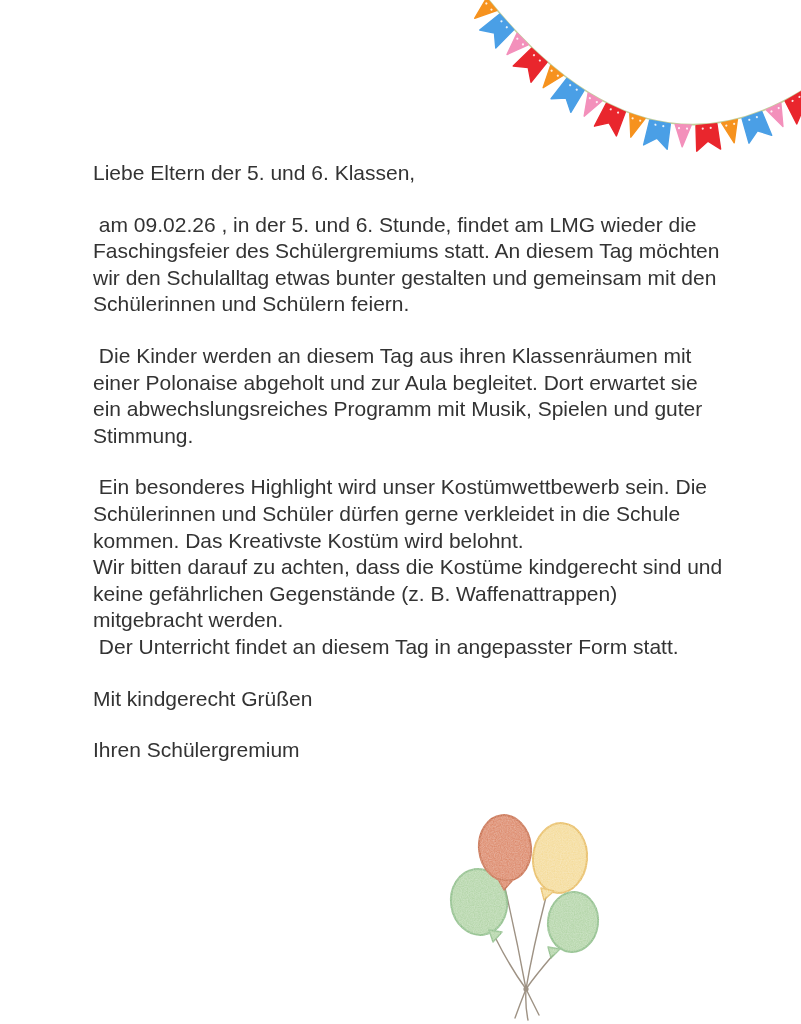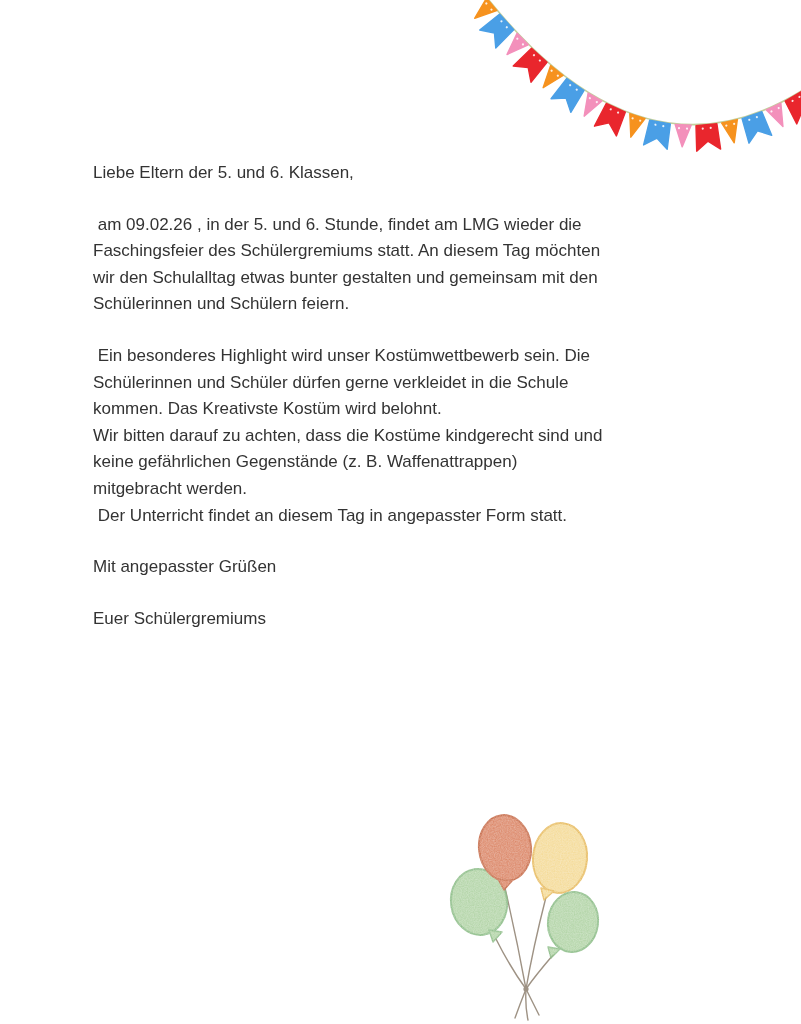--- a/index.html
+++ b/index.html
@@ -17,21 +17,21 @@
     left: 0; top: 0;
     width: 801px; height: 1024px;
     pointer-events: none;
   }
   .letter {
     position: absolute;
     left: 93px;
     top: 160px;
     width: 706px;
     color: #333333;
-    font-size: 17px;
+    font-size: 21px;
     line-height: 26.6px;
   }
   .letter p {
     white-space: pre-wrap;
     margin: 0 0 25px 0;
   }
   .letter p:last-child { margin-bottom: 0; }
   .balloons-svg {
     position: absolute;
     left: 425px;
@@ -129,29 +129,33 @@
         <circle cx="4" cy="4" r="1.1" fill="rgba(255,255,255,0.85)"></circle>
       </g>
     </svg>
 
   <div class="letter">
     <p>Liebe Eltern der 5. und 6. Klassen,</p>
     <p> am 09.02.26 , in der 5. und 6. Stunde, findet am LMG wieder die
 Faschingsfeier des Schülergremiums statt. An diesem Tag möchten
 wir den Schulalltag etwas bunter gestalten und gemeinsam mit den
 Schülerinnen und Schülern feiern.</p>
+    <p> Die Kinder werden an diesem Tag aus ihren Klassenräumen mit
+einer Polonaise abgeholt und zur Aula begleitet. Dort erwartet sie
+ein abwechslungsreiches Programm mit Musik, Spielen und guter
+Stimmung.</p>
     <p> Ein besonderes Highlight wird unser Kostümwettbewerb sein. Die
 Schülerinnen und Schüler dürfen gerne verkleidet in die Schule
 kommen. Das Kreativste Kostüm wird belohnt.
 Wir bitten darauf zu achten, dass die Kostüme kindgerecht sind und
 keine gefährlichen Gegenstände (z. B. Waffenattrappen)
 mitgebracht werden.
  Der Unterricht findet an diesem Tag in angepasster Form statt.</p>
-    <p>Mit angepasster Grüßen</p>
-    <p>Euer Schülergremiums</p>
+    <p>Mit kindgerecht Grüßen</p>
+    <p>Ihren Schülergremium</p>
   </div>
 
   <svg class="balloons-svg" viewBox="0 0 190 234">
     <defs>
       <filter id="grain" x="-20%" y="-20%" width="140%" height="140%">
         <feTurbulence type="fractalNoise" baseFrequency="0.85" numOctaves="2" seed="7" result="n"></feTurbulence>
         <feColorMatrix in="n" type="matrix" values="0 0 0 0 0  0 0 0 0 0  0 0 0 0 0  0 0 0 0.45 0.62" result="a"></feColorMatrix>
         <feComposite in="SourceGraphic" in2="a" operator="in"></feComposite>
       </filter>
     </defs>

